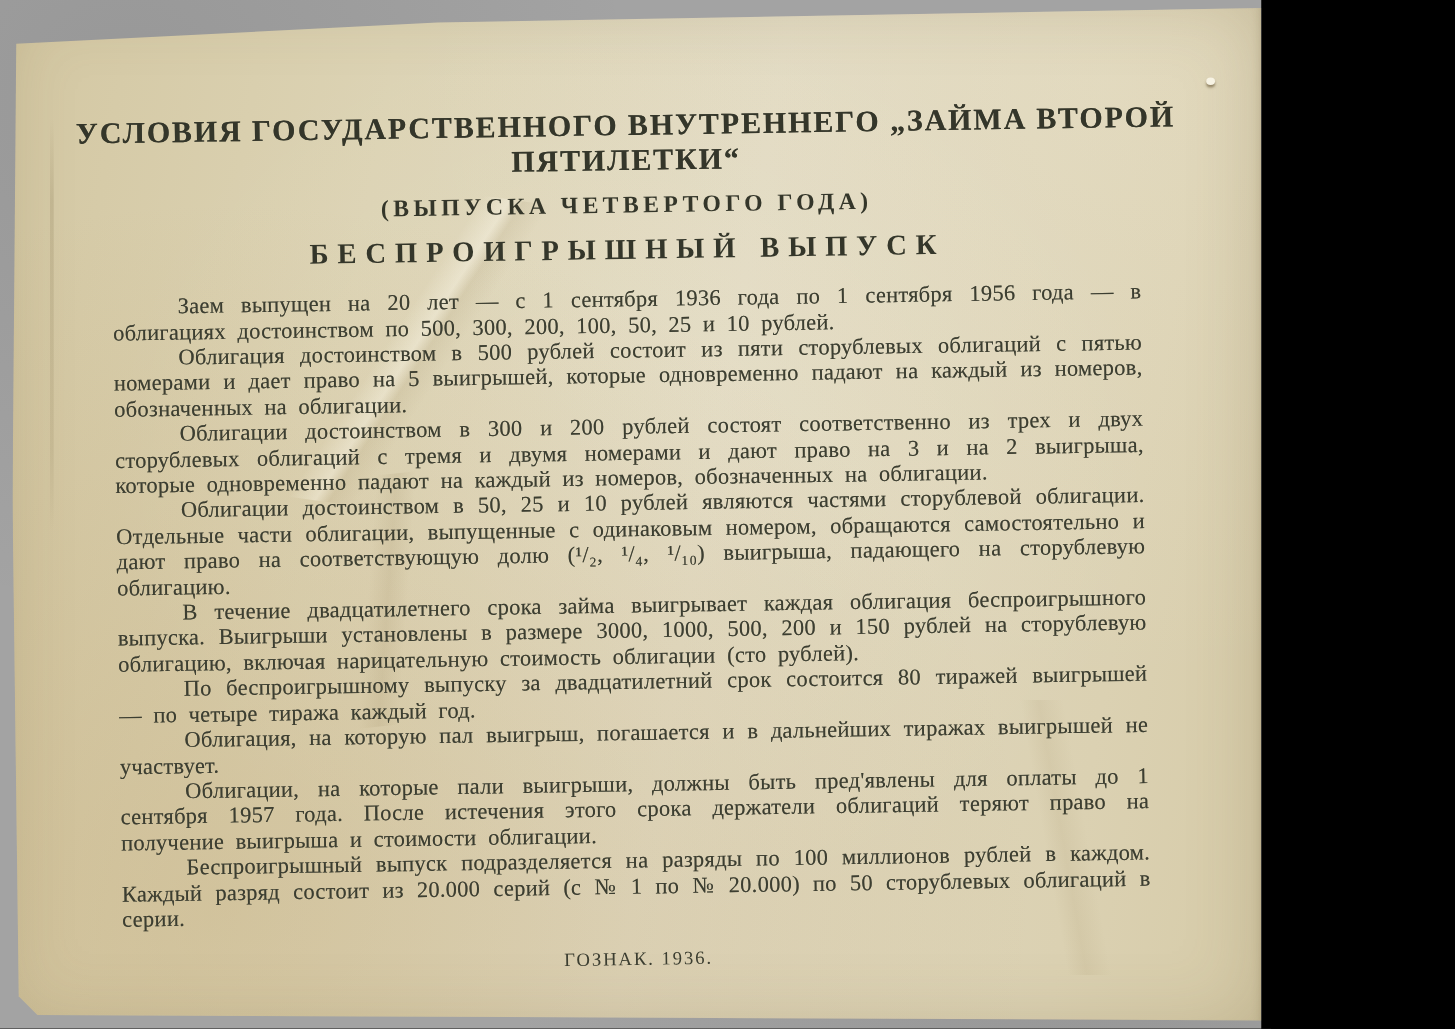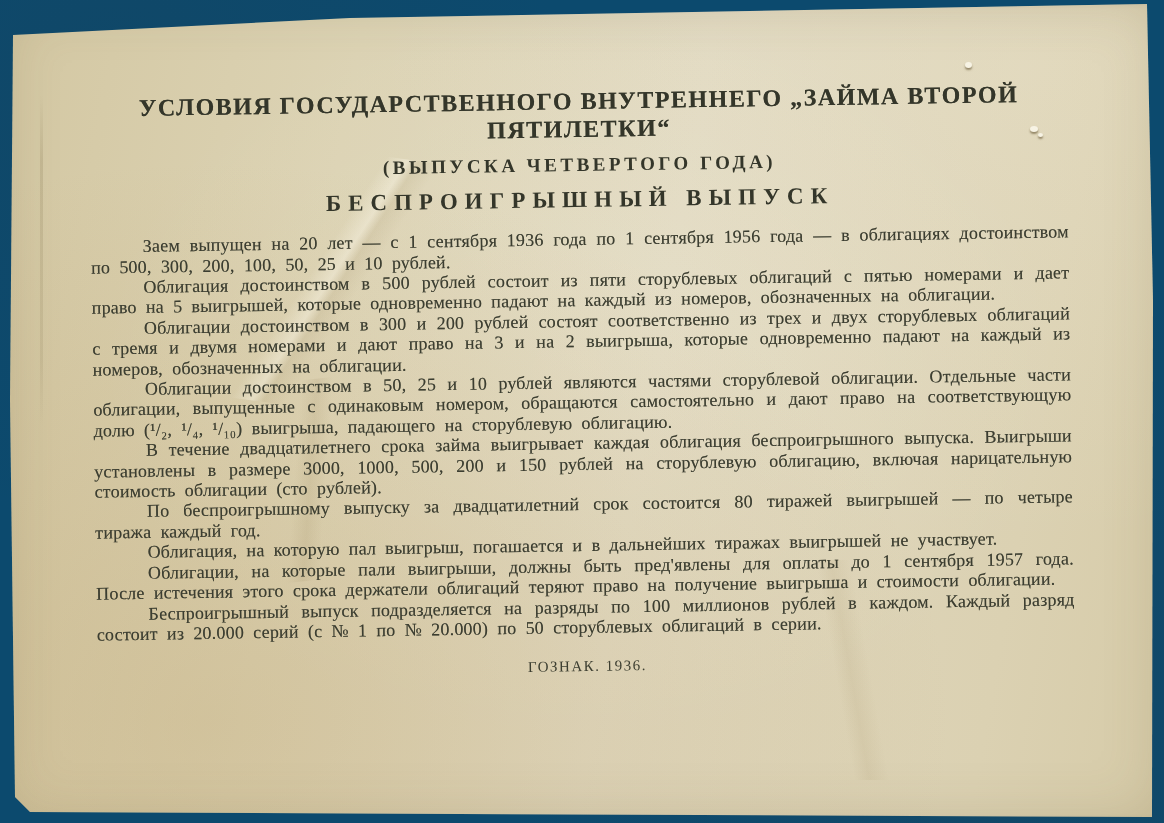--- a/index.html
+++ b/index.html
@@ -1,21 +1,21 @@
 <!DOCTYPE html>
 <html><head>
 <meta charset="utf-8">
 <style>
   html, body { margin: 0; padding: 0; background: #000; }
   .stage {
     position: relative;
-    width: 1164px;
+    width: 1009px;
     height: 823px;
     overflow: hidden;
-    background: #0c4a6e;
+    background: #a3a3a3;
     font-family: "Liberation Serif", serif;
   }
   
   .stage::before {
     content: "";
     position: absolute; inset: 0;
     background:
       radial-gradient(circle at 85% 90%, rgba(60,60,60,0.12), transparent 40%),
       radial-gradient(circle at 10% 10%, rgba(50,50,50,0.10), transparent 35%);
   }

